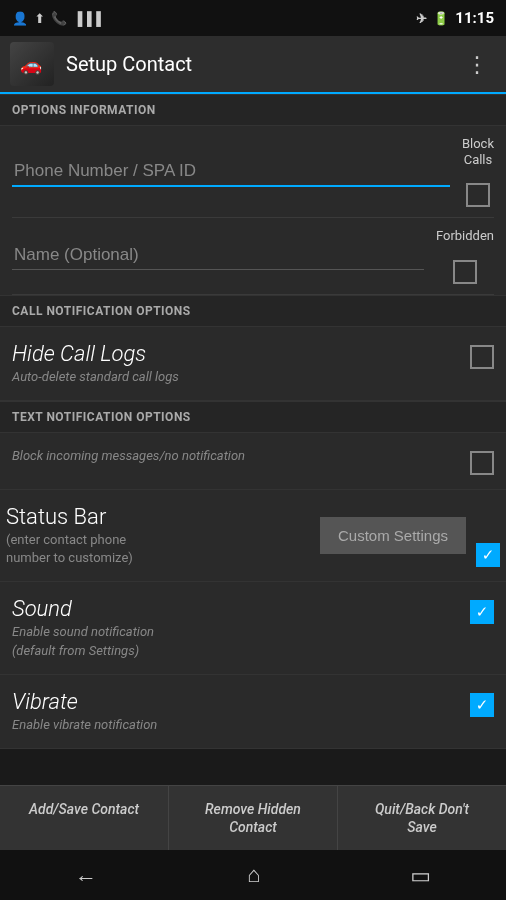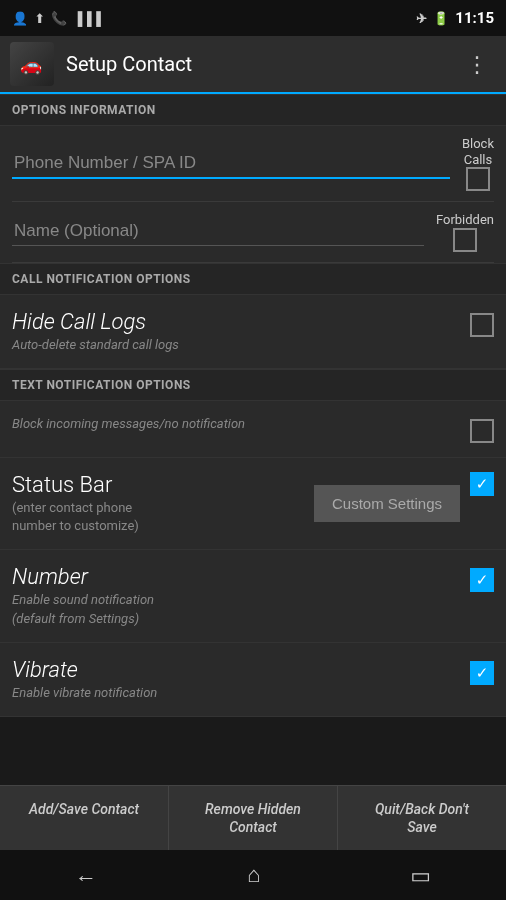--- a/index.html
+++ b/index.html
@@ -109,21 +109,21 @@
       color: #888;
     }
     .input-field.optional {
       border-bottom: 1px solid #555;
     }
     .checkbox-label-group {
       display: flex;
       flex-direction: column;
       align-items: center;
       margin-left: 12px;
-      gap: 0;
+      gap: 16px;
     }
     .checkbox-label {
       font-size: 13px;
       color: #ccc;
       text-align: center;
       line-height: 1.2;
     }
 
     
     .options-section {
@@ -151,22 +151,22 @@
       line-height: 1.4;
     }
     .option-checkbox {
       margin-left: 12px;
       margin-top: 4px;
     }
 
     
     .status-bar-row {
       display: flex;
-      align-items: flex-start;
-      padding: 14px 12px;
+      align-items: flex-end;
+      padding: 14px 6px;
       border-bottom: 1px solid #333;
       background: #2a2a2a;
     }
     .status-bar-content {
       flex: 1;
     }
     .custom-settings-btn {
       background: #555;
       color: #aaa;
       border: none;
@@ -328,21 +328,21 @@
       <div class="option-subtitle">(enter contact phone<br>number to customize)</div>
     </div>
     <button class="custom-settings-btn">Custom Settings</button>
     <div class="cyan-check">
       <span class="cyan-check-mark">✓</span>
     </div>
   </div>
 
   <div class="option-row">
     <div class="option-content">
-      <div class="option-title">Number</div>
+      <div class="option-title">Sound</div>
       <div class="option-subtitle">Enable sound notification<br>(default from Settings)</div>
     </div>
     <div class="cyan-check option-checkbox">
       <span class="cyan-check-mark">✓</span>
     </div>
   </div>
 
   <div class="option-row">
     <div class="option-content">
       <div class="option-title">Vibrate</div>

